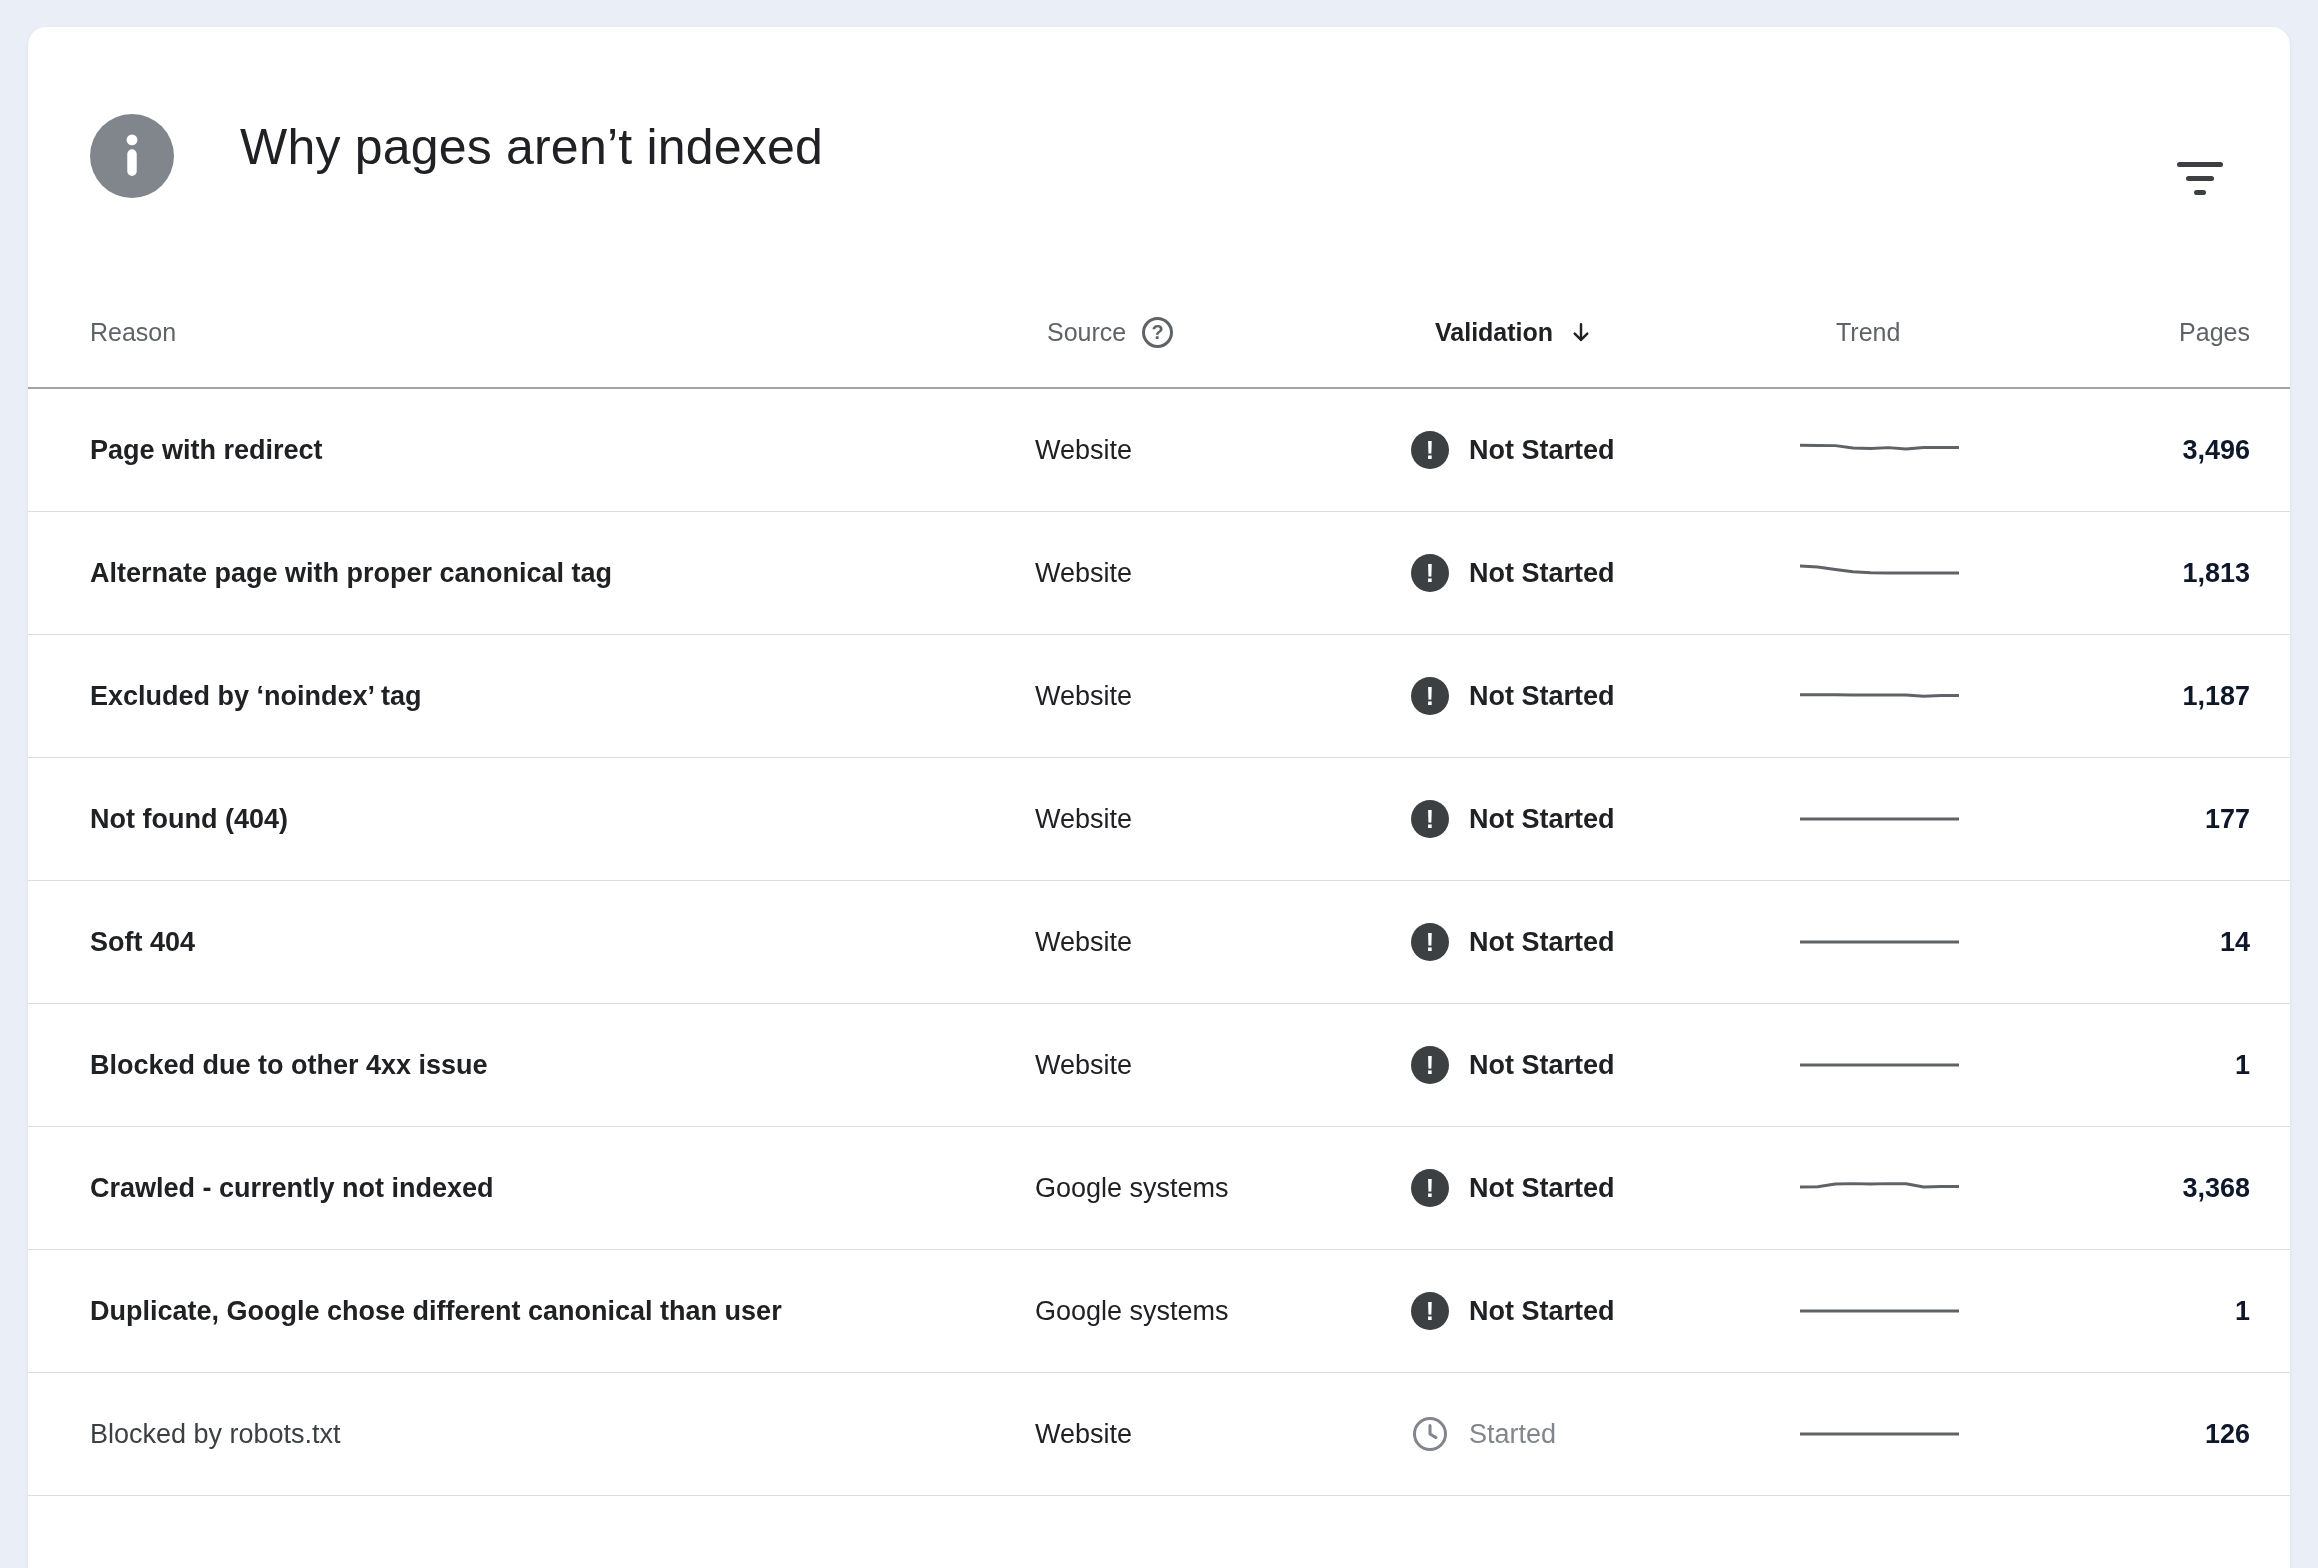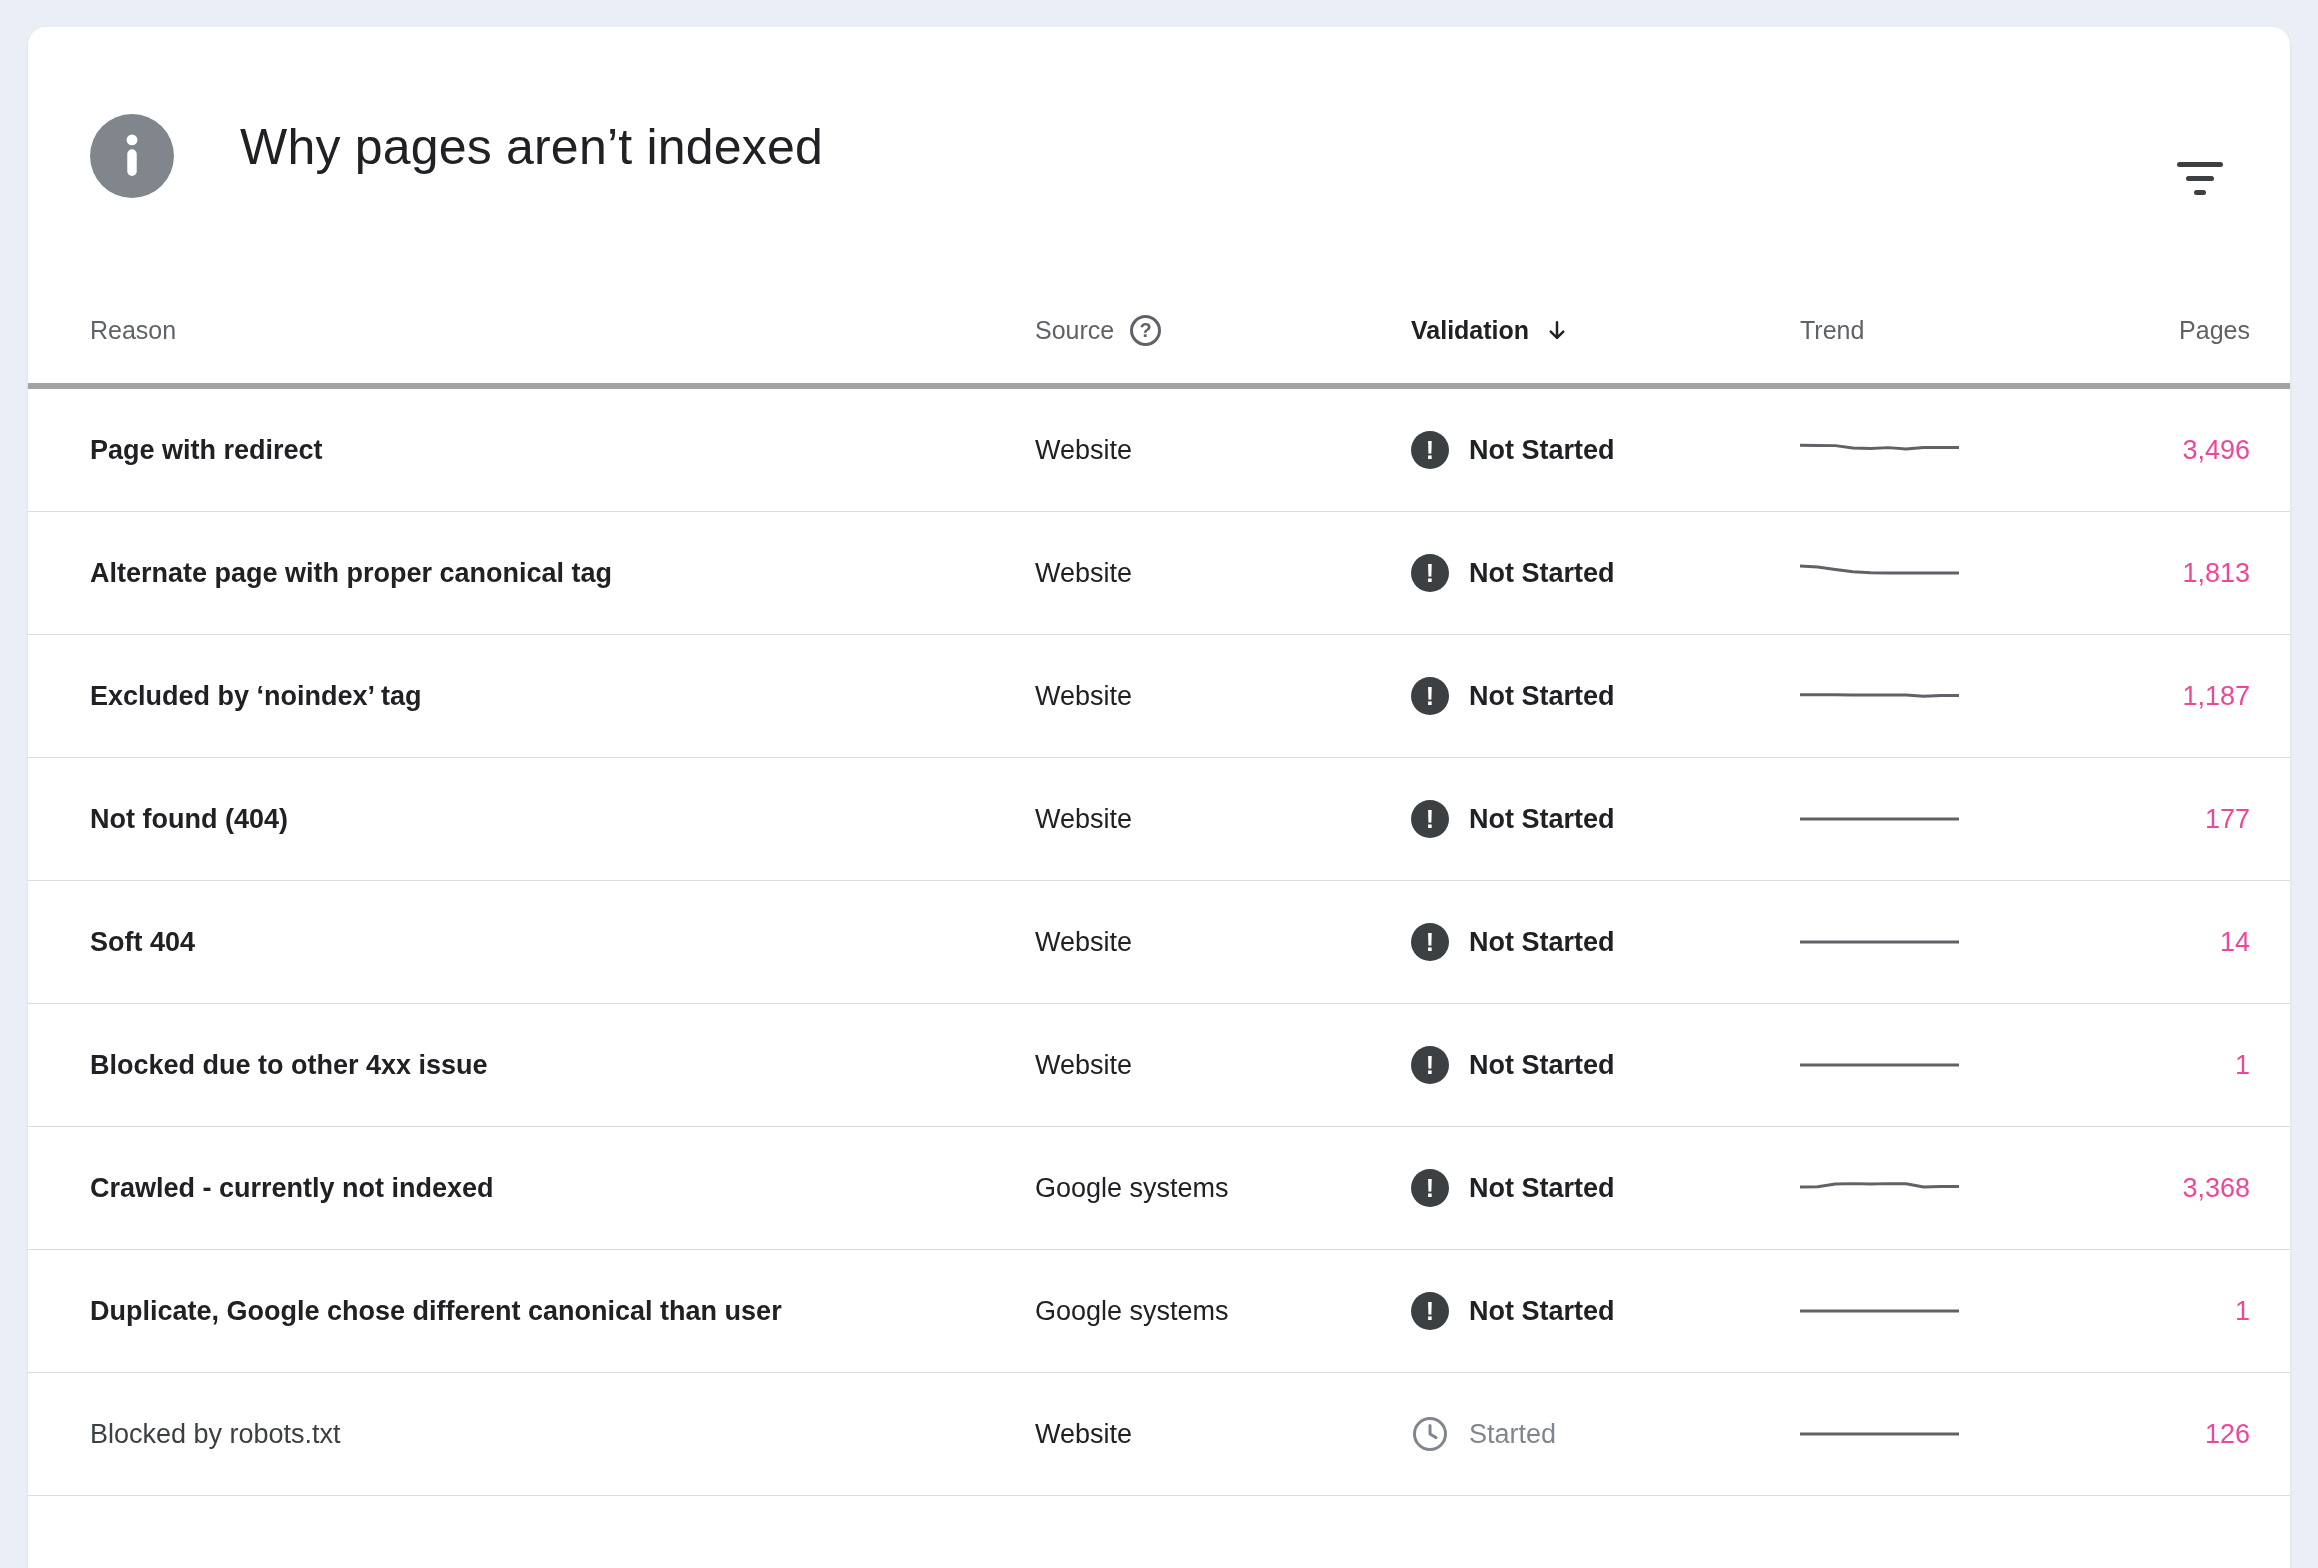--- a/index.html
+++ b/index.html
@@ -42,22 +42,22 @@
   
   .table { margin-top: 80px; }
   .grid-row {
     display: grid;
     grid-template-columns: 945px 376px 389px 299px 1fr;
     align-items: center;
     padding: 0 40px 0 62px;
   }
   .table-header {
     height: 111px;
-    border-bottom: 6px solid #a3a3a3;
-    font-size: 25px; color: #5f6368; font-weight: 400;
+    border-bottom: 2px solid #a3a3a3;
+    font-size: 25px; color: #5f6368; font-weight: 400; gap: 12px;
   }
   .table-header .col { display: flex; align-items: center; }
   .col-validation-header { font-weight: 700; color: #202124; cursor: pointer; }
   .col-pages-header, .cell.pages { justify-self: end; }
   .help-circle {
     display: inline-flex; align-items: center; justify-content: center;
     width: 31px; height: 31px; margin-left: 16px;
     border: 3px solid #5f6368; border-radius: 50%;
     font-size: 20px; font-weight: 700; color: #5f6368; cursor: pointer;
   }
@@ -73,21 +73,21 @@
   .cell.source { font-weight: 400; color: #202124; }
   .cell.validation { display: flex; align-items: center; gap: 20px; font-weight: 700; color: #202124; }
   .cell.validation .vtext.started { font-weight: 400; color: #80868b; }
   .vicon { display: inline-flex; align-items: center; justify-content: center; flex: 0 0 auto; }
   .vicon.excl {
     width: 38px; height: 38px; border-radius: 50%;
     background: #3c4043; color: #ffffff;
     font-size: 25px; font-weight: 700; line-height: 1;
   }
   .cell.trend svg { display: block; }
-  .cell.pages { font-weight: 400; color: #ec4899; margin-left: 48px; }
+  .cell.pages { font-weight: 700; color: #0f172a; margin-left: 48px; }
 </style>
 </head>
 <body>
 
 <div class="card">
 
   <div class="card-header">
     <span class="info-badge">
       <svg viewBox="0 0 24 24" width="84" height="84">
         <circle cx="12" cy="12" r="12" fill="#80868b"></circle>

